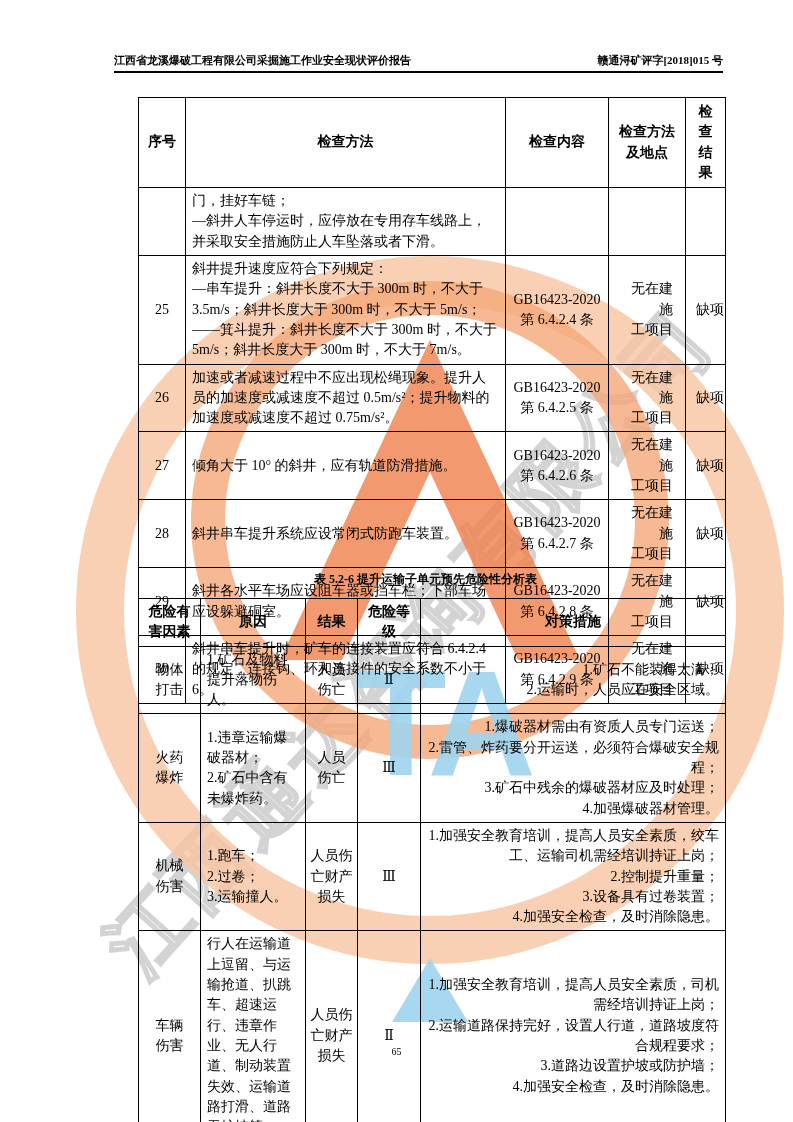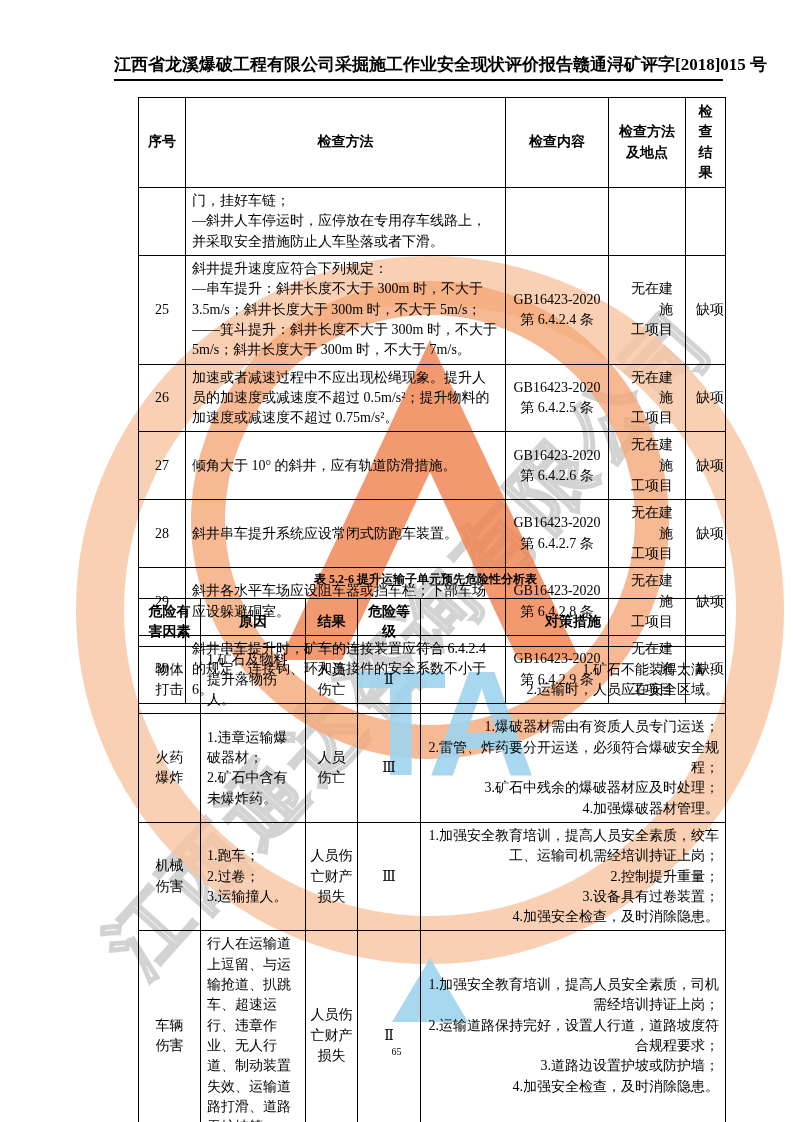--- a/index.html
+++ b/index.html
@@ -25,21 +25,21 @@
     font-family:"Liberation Serif","DejaVu Serif",serif;
     font-size:80px; font-weight:bold; letter-spacing:6px;
     fill:none; stroke:var(--wm-gray,#bdbdbd); stroke-width:2.5px; opacity:.65;
   }
   
   .content { position:absolute; left:0; top:0; width:100%; height:100%; z-index:1; }
   .doc-header {
     position:absolute; left:114px; top:53px; width:609px;
     display:flex; justify-content:space-between; align-items:flex-end;
     border-bottom:2.5px solid #000; padding-bottom:3px;
-    font-size:17px; font-weight:bold; white-space:nowrap;
+    font-size:11px; font-weight:bold; white-space:nowrap;
   }
   table { border-collapse:collapse; table-layout:fixed; background:transparent; }
   td, th { border:1px solid #000; font-size:14px; line-height:1.45; vertical-align:middle; background:transparent; }
   th { font-weight:bold; text-align:center; white-space:pre-line; }
   .pre { white-space:pre-line; }
   .tbl-inspect { position:absolute; left:138px; top:97px; width:587px; }
   .tbl-inspect th { padding:4px 2px; }
   .tbl-inspect td { padding:3px 6px; }
   .td-seq    { text-align:center; }
   .td-content{ text-align:left;margin-top:11px;  }

